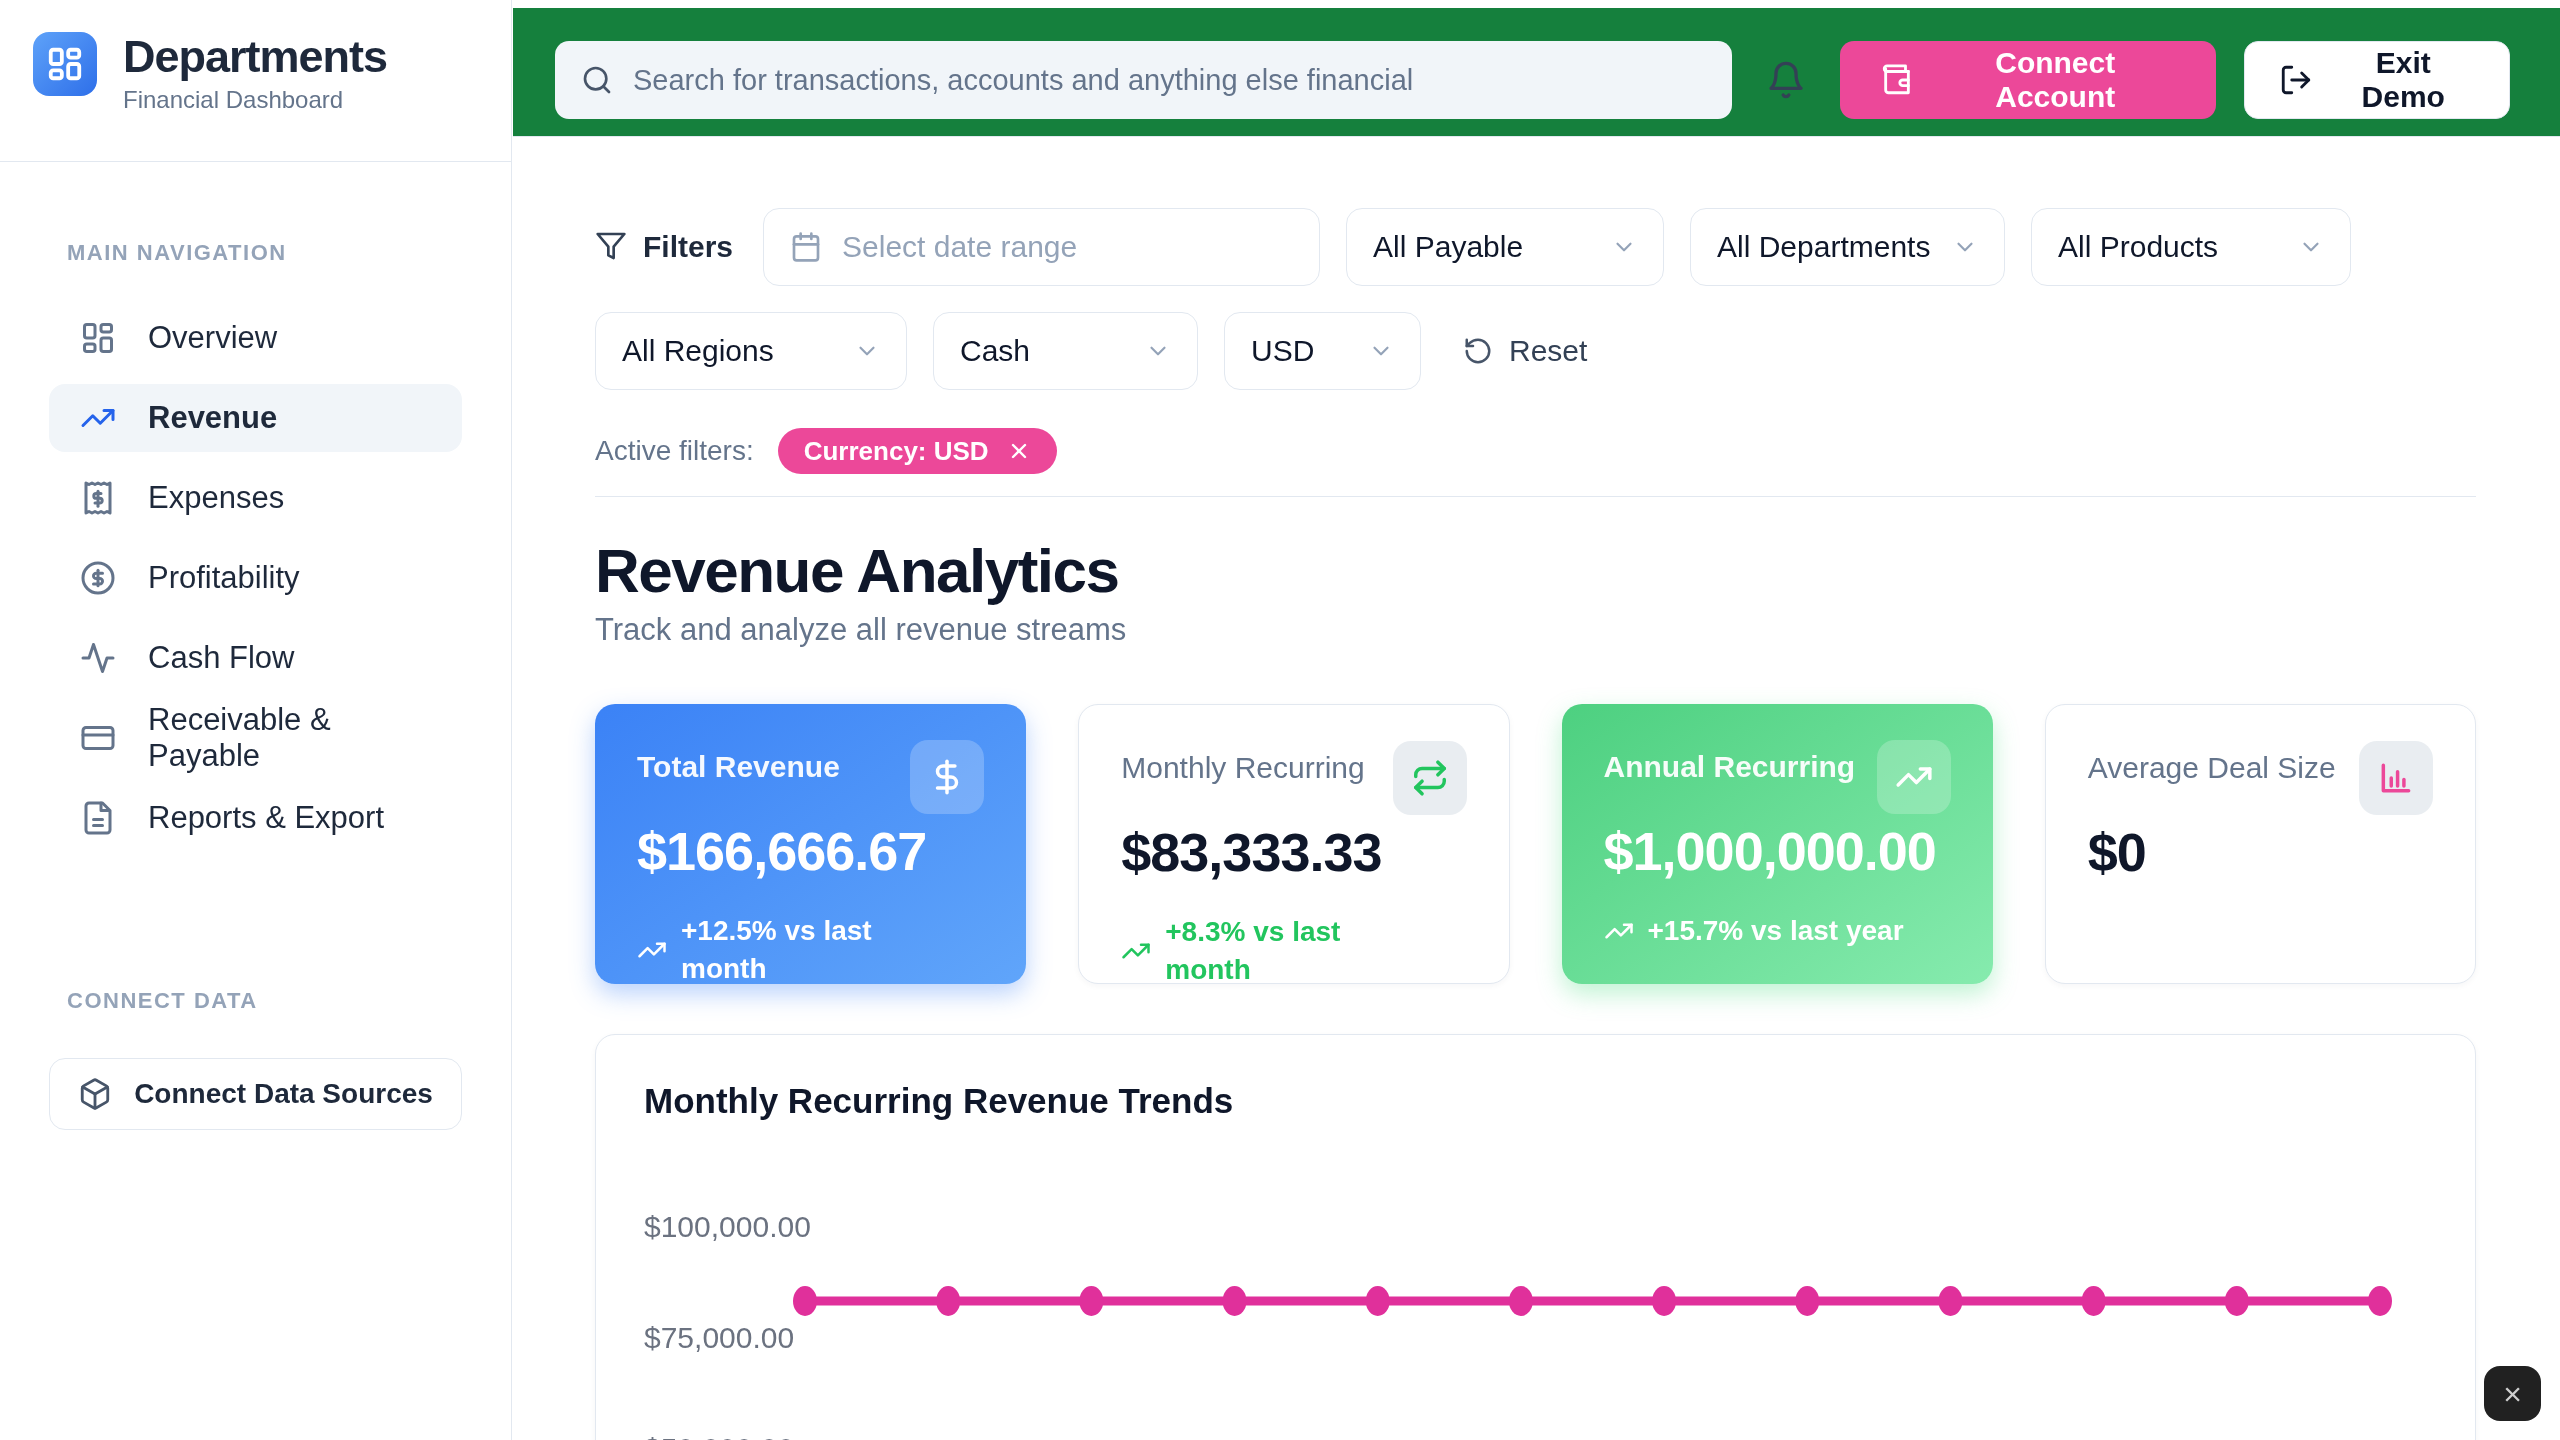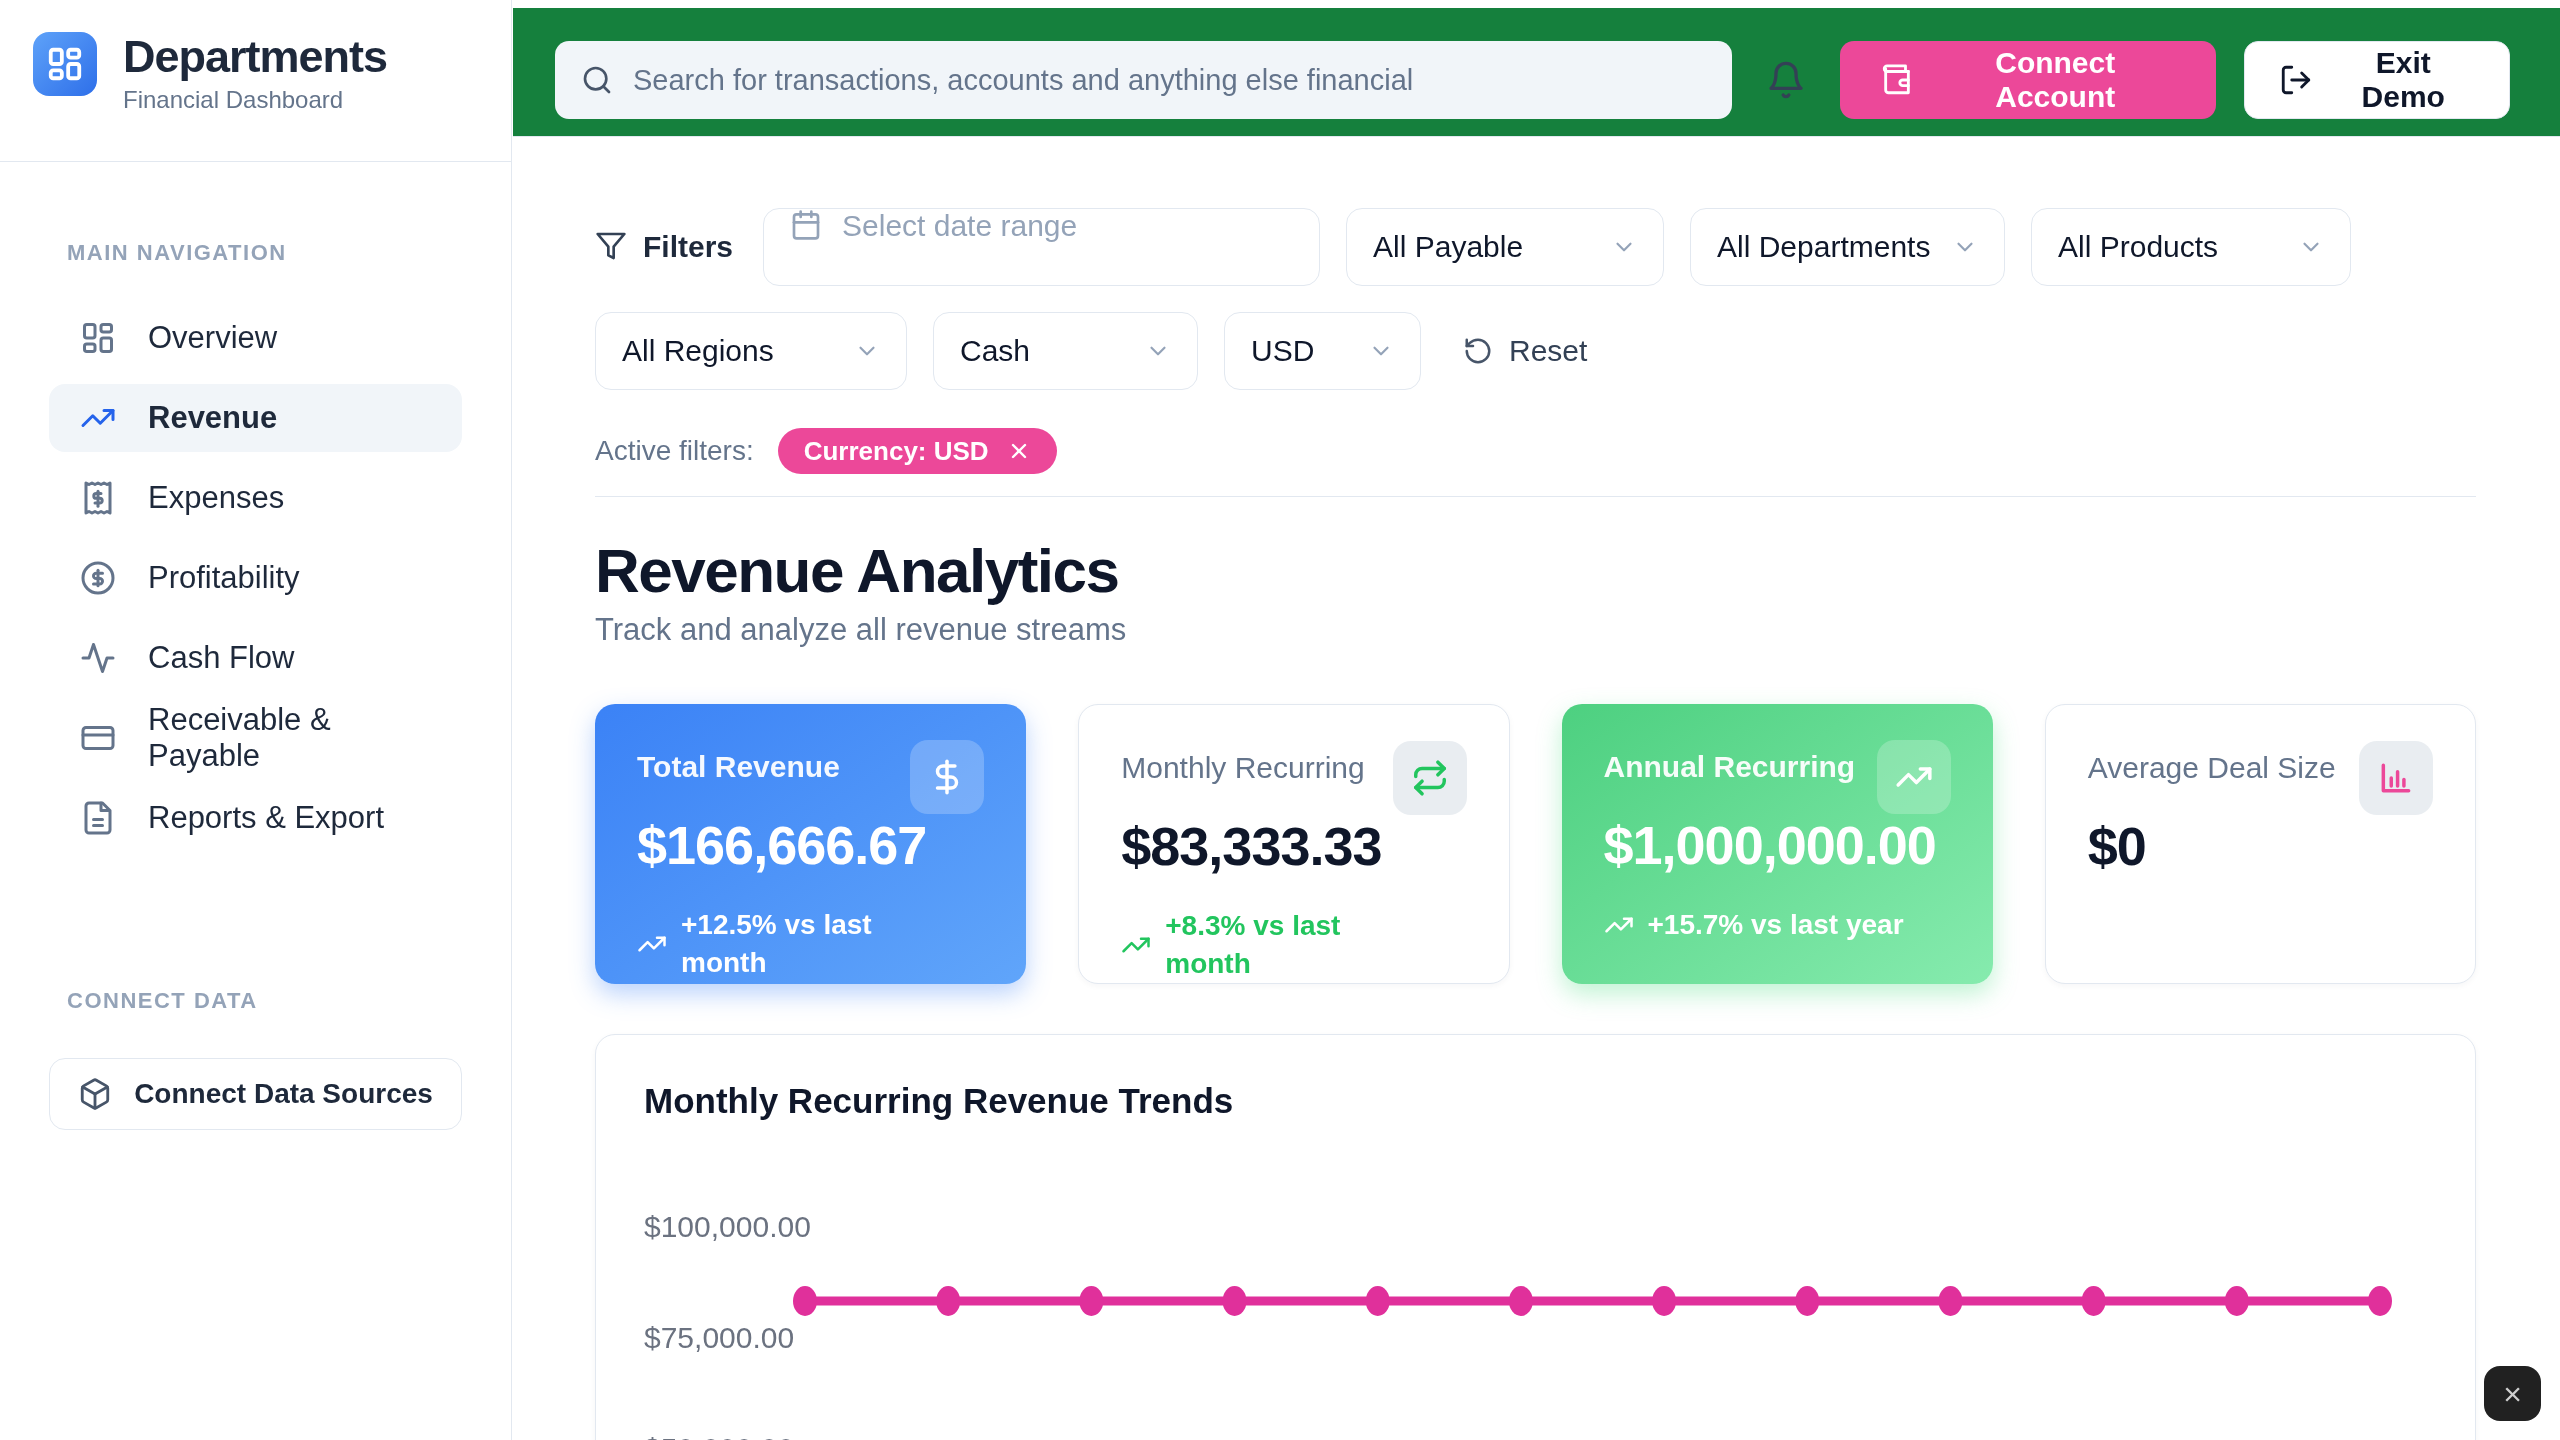--- a/index.html
+++ b/index.html
@@ -59,21 +59,21 @@
   
   .main { position:absolute; left:513px; right:0; top:129px; bottom:0;
     padding:79px 84px 0 82px; }
 
   .filter-row { display:flex; align-items:center; gap:26px; }
   .filter-row.second { margin-top:26px; }
   .filters-title { display:flex; gap:16px; font-size:30px;
     font-weight:600; color:#1e293b; margin-right:4px; }
   .filters-title .nicon { color:#334155; display:flex; }
   .date-input { width:557px; height:78px; border:1px solid #e2e8f0; border-radius:16px;
-    display:flex; gap:20px; padding:0 26px; cursor:text; background:#fff; }
+    display:flex; align-items:center; gap:20px; padding:0 26px; cursor:text; background:#fff; }
   .date-input .nicon { color:#94a3b8; display:flex; }
   .date-placeholder { font-size:30px; color:#94a3b8; }
   .select { height:78px; border:1px solid #e2e8f0; border-radius:16px; background:#fff;
     display:flex; align-items:center; justify-content:space-between; gap:20px;
     padding:0 26px; cursor:pointer; font-size:30px; color:#0f172a; }
   .select .chev { color:#94a3b8; display:flex; }
   .w-projects { width:318px; } .w-departments { width:315px; } .w-products { width:320px; }
   .w-regions { width:312px; } .w-cash { width:265px; } .w-usd { width:197px; }
   .reset-btn { display:flex; align-items:center; gap:16px; border:none; background:none;
     cursor:pointer; font-family:inherit; font-size:30px; font-weight:500; color:#334155;
@@ -102,21 +102,21 @@
     box-shadow:0 10px 24px rgba(59,130,246,0.35); }
   .kpi-card.green { border:none;
     background:linear-gradient(145deg,#4dd080 0%,#86ebae 100%); color:#fff;
     box-shadow:0 10px 24px rgba(74,222,128,0.35); }
   .kpi-head { display:flex; justify-content:space-between; align-items:flex-start; }
   .kpi-title { font-size:30px; font-weight:500; color:#64748b; padding-top:6px; }
   .blue .kpi-title, .green .kpi-title { color:rgba(255,255,255,0.95); font-weight:600; }
   .chip { width:74px; height:74px; border-radius:18px; background:#e9edf1;
     display:flex; align-items:center; justify-content:center; flex:0 0 auto; margin-top:-4px; }
   .blue .chip, .green .chip { background:rgba(255,255,255,0.22); }
-  .kpi-value { margin-top:0; font-size:54px; font-weight:800; letter-spacing:-1px;
+  .kpi-value { margin-top:6px; font-size:54px; font-weight:800; letter-spacing:-1px;
     color:#0f172a; }
   .blue .kpi-value, .green .kpi-value { color:#fff; }
   .kpi-delta { margin-top:30px; display:flex; align-items:center; gap:14px;
     font-size:28px; font-weight:600; }
   .kpi-delta .dtext { max-width:245px; line-height:1.35; }
   .kpi-delta.wide .dtext { max-width:none; }
   .blue .kpi-delta, .green .kpi-delta { color:#fff; }
   .kpi-delta.green-text { color:#22c55e; }
 
   

